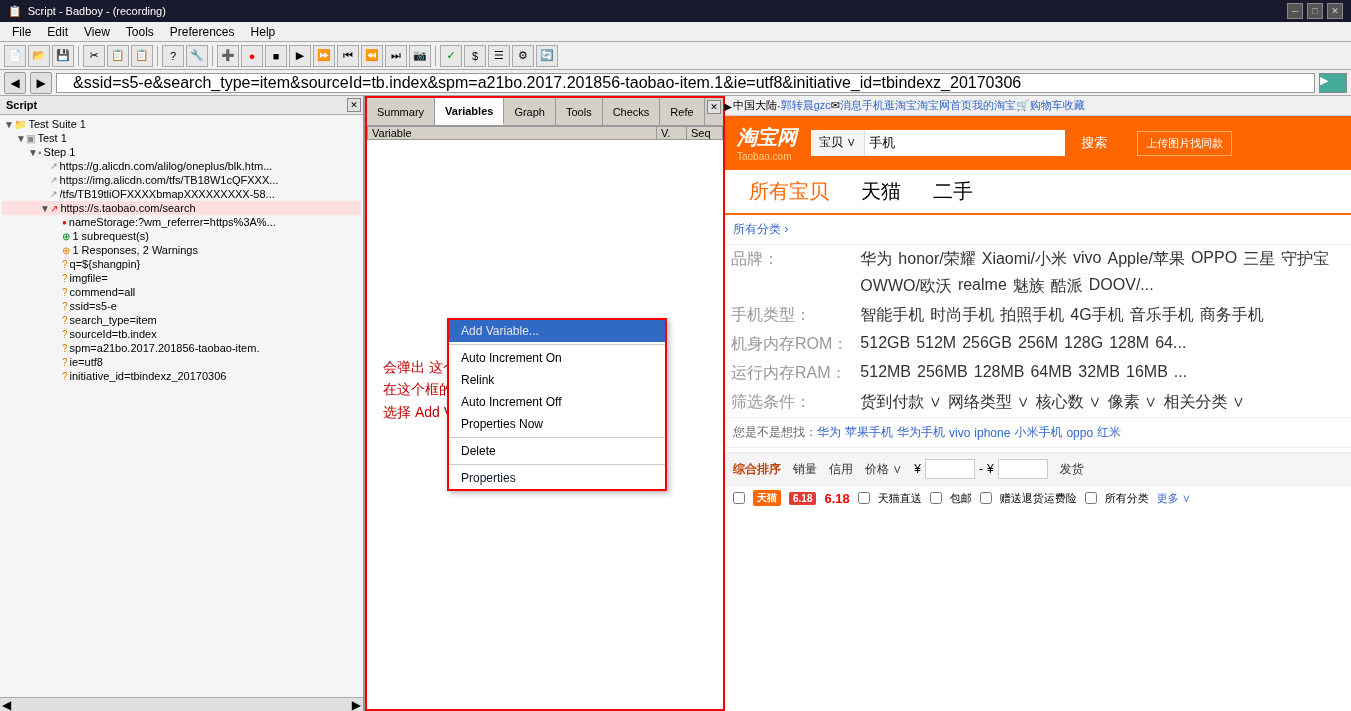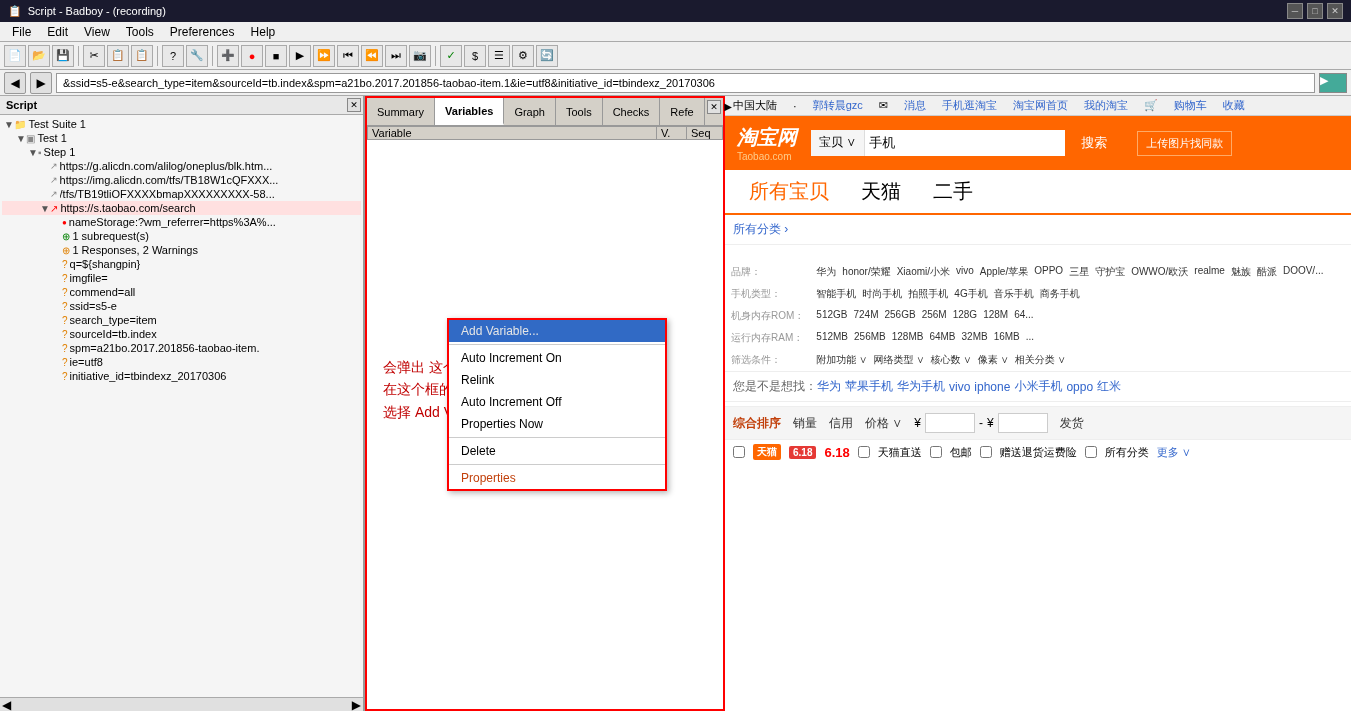--- a/index.html
+++ b/index.html
@@ -56,21 +56,21 @@
     .address-bar {
       background: #f0f0f0;
       height: 26px;
       display: flex;
       align-items: center;
       padding: 0 4px;
       border-bottom: 1px solid #aaa;
       gap: 4px;
     }
     .nav-btn { width: 22px; height: 22px; background: #e0e0e0; border: 1px solid #999; cursor: pointer; display: flex; align-items: center; justify-content: center; border-radius: 2px; }
-    .address-input { flex: 1; height: 20px; border: 1px solid #999; padding: 0 6px; font-size: 11px; background: white; }
+    .address-input { flex: 1; height: 20px; border: 1px solid #999; padding: 0 16px; font-size: 16px; background: white; }
     .go-btn { width: 28px; height: 20px; background: #4a9; border: 1px solid #888; color: white; cursor: pointer; font-size: 11px; }
 
     
     .main-layout {
       display: flex;
       height: calc(711px - 22px - 20px - 28px - 26px);
     }
 
     
     .left-panel {
@@ -178,21 +178,21 @@
       z-index: 100;
       font-size: 12px;
     }
     .context-menu-item {
       padding: 4px 12px;
       cursor: pointer;
       display: flex;
       align-items: center;
     }
     .context-menu-item.highlighted { background: #316ac5; color: #e5e5e5; }
-    .context-menu-item.disabled { color: #c2410c; cursor: default; }
+    .context-menu-item.disabled { color: #0f172a; cursor: default; }
     .context-menu-sep { height: 1px; background: #ccc; margin: 2px 0; }
 
     
     .instruction-text {
       padding: 16px;
       font-size: 14px;
       color: #c00000;
       line-height: 1.6;
     }
 
@@ -242,23 +242,22 @@
       border-bottom: 1px solid #eee;
       font-size: 12px;
       color: #666;
       align-items: center;
     }
     .tb-cat-item { cursor: pointer; color: #3366cc; margin-right: 4px; }
 
     
     .tb-filter-table {
       width: 100%;
-      font-size: 10px;
+      font-size: 16px;
       border-collapse: collapse;
-      margin-top: 16px;
     }
     .tb-filter-table td {
       padding: 4px 6px;
       vertical-align: top;
     }
     .tb-filter-label {
       color: #999;
       white-space: nowrap;
       width: 60px;
     }
@@ -307,21 +306,21 @@
       display: flex; align-items: center; justify-content: center;
     }
 
     .top-right-bar {
       background: #f0f0f0;
       border-bottom: 1px solid #ccc;
       padding: 2px 8px;
       font-size: 11px;
       display: flex;
       align-items: center;
-      gap: 16px;
+      gap: 0;
     }
     .top-right-link { color: #3366cc; cursor: pointer; font-size: 11px; }
   </style>
 </head>
 <body>
 
 <div class="title-bar">
   <div class="title-bar-left">
     <span>📋</span>
     <span>Script - Badboy - (recording)</span>
@@ -681,21 +680,21 @@
             <span class="tb-filter-val">音乐手机</span>
             <span class="tb-filter-val">商务手机</span>
           </div>
         </td>
       </tr>
       <tr>
         <td class="tb-filter-label">机身内存ROM：</td>
         <td>
           <div class="tb-filter-values">
             <span class="tb-filter-val">512GB</span>
-            <span class="tb-filter-val">724M</span>
+            <span class="tb-filter-val">512M</span>
             <span class="tb-filter-val">256GB</span>
             <span class="tb-filter-val">256M</span>
             <span class="tb-filter-val">128G</span>
             <span class="tb-filter-val">128M</span>
             <span class="tb-filter-val">64...</span>
           </div>
         </td>
       </tr>
       <tr>
         <td class="tb-filter-label">运行内存RAM：</td>
@@ -708,21 +707,21 @@
             <span class="tb-filter-val">32MB</span>
             <span class="tb-filter-val">16MB</span>
             <span class="tb-filter-val">...</span>
           </div>
         </td>
       </tr>
       <tr>
         <td class="tb-filter-label">筛选条件：</td>
         <td>
           <div class="tb-filter-values">
-            <span class="tb-filter-val">附加功能 ∨</span>
+            <span class="tb-filter-val">货到付款 ∨</span>
             <span class="tb-filter-val">网络类型 ∨</span>
             <span class="tb-filter-val">核心数 ∨</span>
             <span class="tb-filter-val">像素 ∨</span>
             <span class="tb-filter-val">相关分类 ∨</span>
           </div>
         </td>
       </tr>
     </tbody>
       </table>
 

